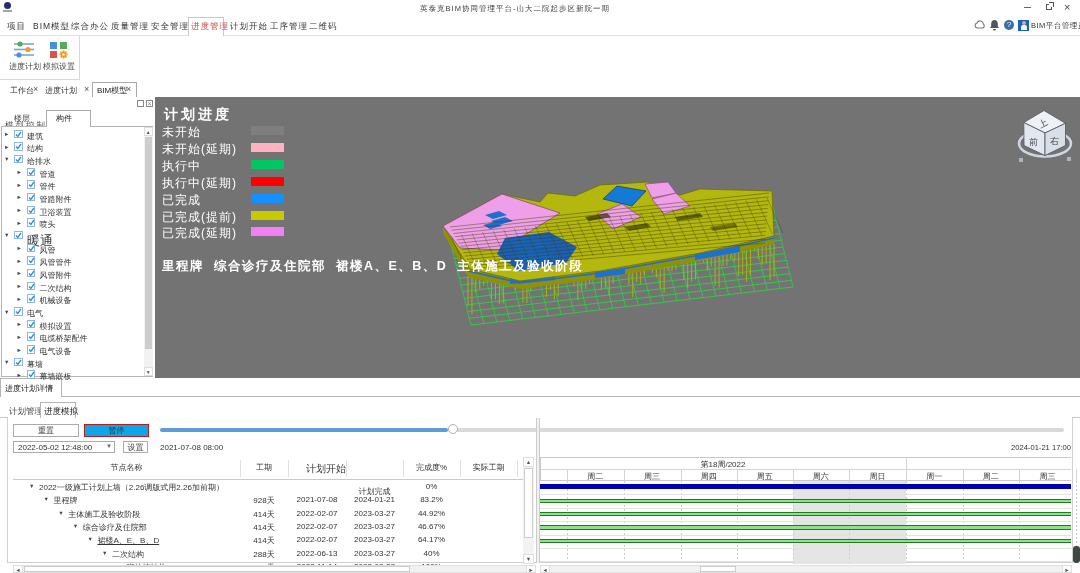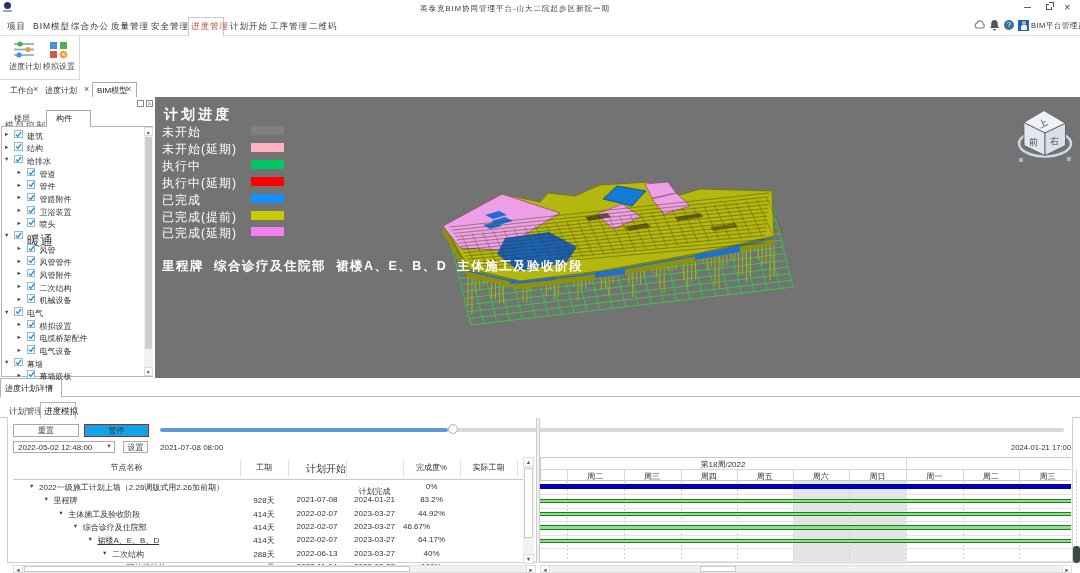--- a/index.html
+++ b/index.html
@@ -492,21 +492,21 @@
     <div class="abs" style="left:68.2px;top:508.59999999999997px;font-size:8px;color:#333;white-space:nowrap;">主体施工及验收阶段</div>
     <div class="abs" style="left:240px;top:508.59999999999997px;width:48px;text-align:center;font-size:8px;color:#333;">414天</div>
     <div class="abs" style="left:288px;top:508.59999999999997px;width:58px;text-align:center;font-size:8px;color:#333;">2022-02-07</div>
     <div class="abs" style="left:346px;top:508.59999999999997px;width:57px;text-align:center;font-size:8px;color:#333;">2023-03-27</div>
     <div class="abs" style="left:403px;top:508.59999999999997px;width:57px;text-align:center;font-size:8px;color:#333;">44.92%</div>
     <div class="abs" style="left:72.8px;top:523px;font-size:5.5px;color:#444;">▼</div>
     <div class="abs" style="left:82.8px;top:522px;font-size:8px;color:#333;white-space:nowrap;">综合诊疗及住院部</div>
     <div class="abs" style="left:240px;top:522px;width:48px;text-align:center;font-size:8px;color:#333;">414天</div>
     <div class="abs" style="left:288px;top:522px;width:58px;text-align:center;font-size:8px;color:#333;">2022-02-07</div>
     <div class="abs" style="left:346px;top:522px;width:57px;text-align:center;font-size:8px;color:#333;">2023-03-27</div>
-    <div class="abs" style="left:403px;top:522px;width:57px;font-size:8px;color:#333;">46.67%</div>
+    <div class="abs" style="left:403px;top:522px;width:57px;text-align:center;font-size:8px;color:#333;">46.67%</div>
     <div class="abs" style="left:87.4px;top:536.4px;font-size:5.5px;color:#444;">▼</div>
     <div class="abs" style="left:97.4px;top:535.4px;font-size:8px;color:#333;white-space:nowrap;text-decoration:underline;">裙楼A、E、B、D</div>
     <div class="abs" style="left:240px;top:535.4px;width:48px;text-align:center;font-size:8px;color:#333;">414天</div>
     <div class="abs" style="left:288px;top:535.4px;width:58px;text-align:center;font-size:8px;color:#333;">2022-02-07</div>
     <div class="abs" style="left:346px;top:535.4px;width:57px;text-align:center;font-size:8px;color:#333;">2023-03-27</div>
     <div class="abs" style="left:403px;top:535.4px;width:57px;text-align:center;font-size:8px;color:#333;">64.17%</div>
     <div class="abs" style="left:102px;top:549.8px;font-size:5.5px;color:#444;">▼</div>
     <div class="abs" style="left:112px;top:548.8px;font-size:8px;color:#333;white-space:nowrap;">二次结构</div>
     <div class="abs" style="left:240px;top:548.8px;width:48px;text-align:center;font-size:8px;color:#333;">288天</div>
     <div class="abs" style="left:288px;top:548.8px;width:58px;text-align:center;font-size:8px;color:#333;">2022-06-13</div>

